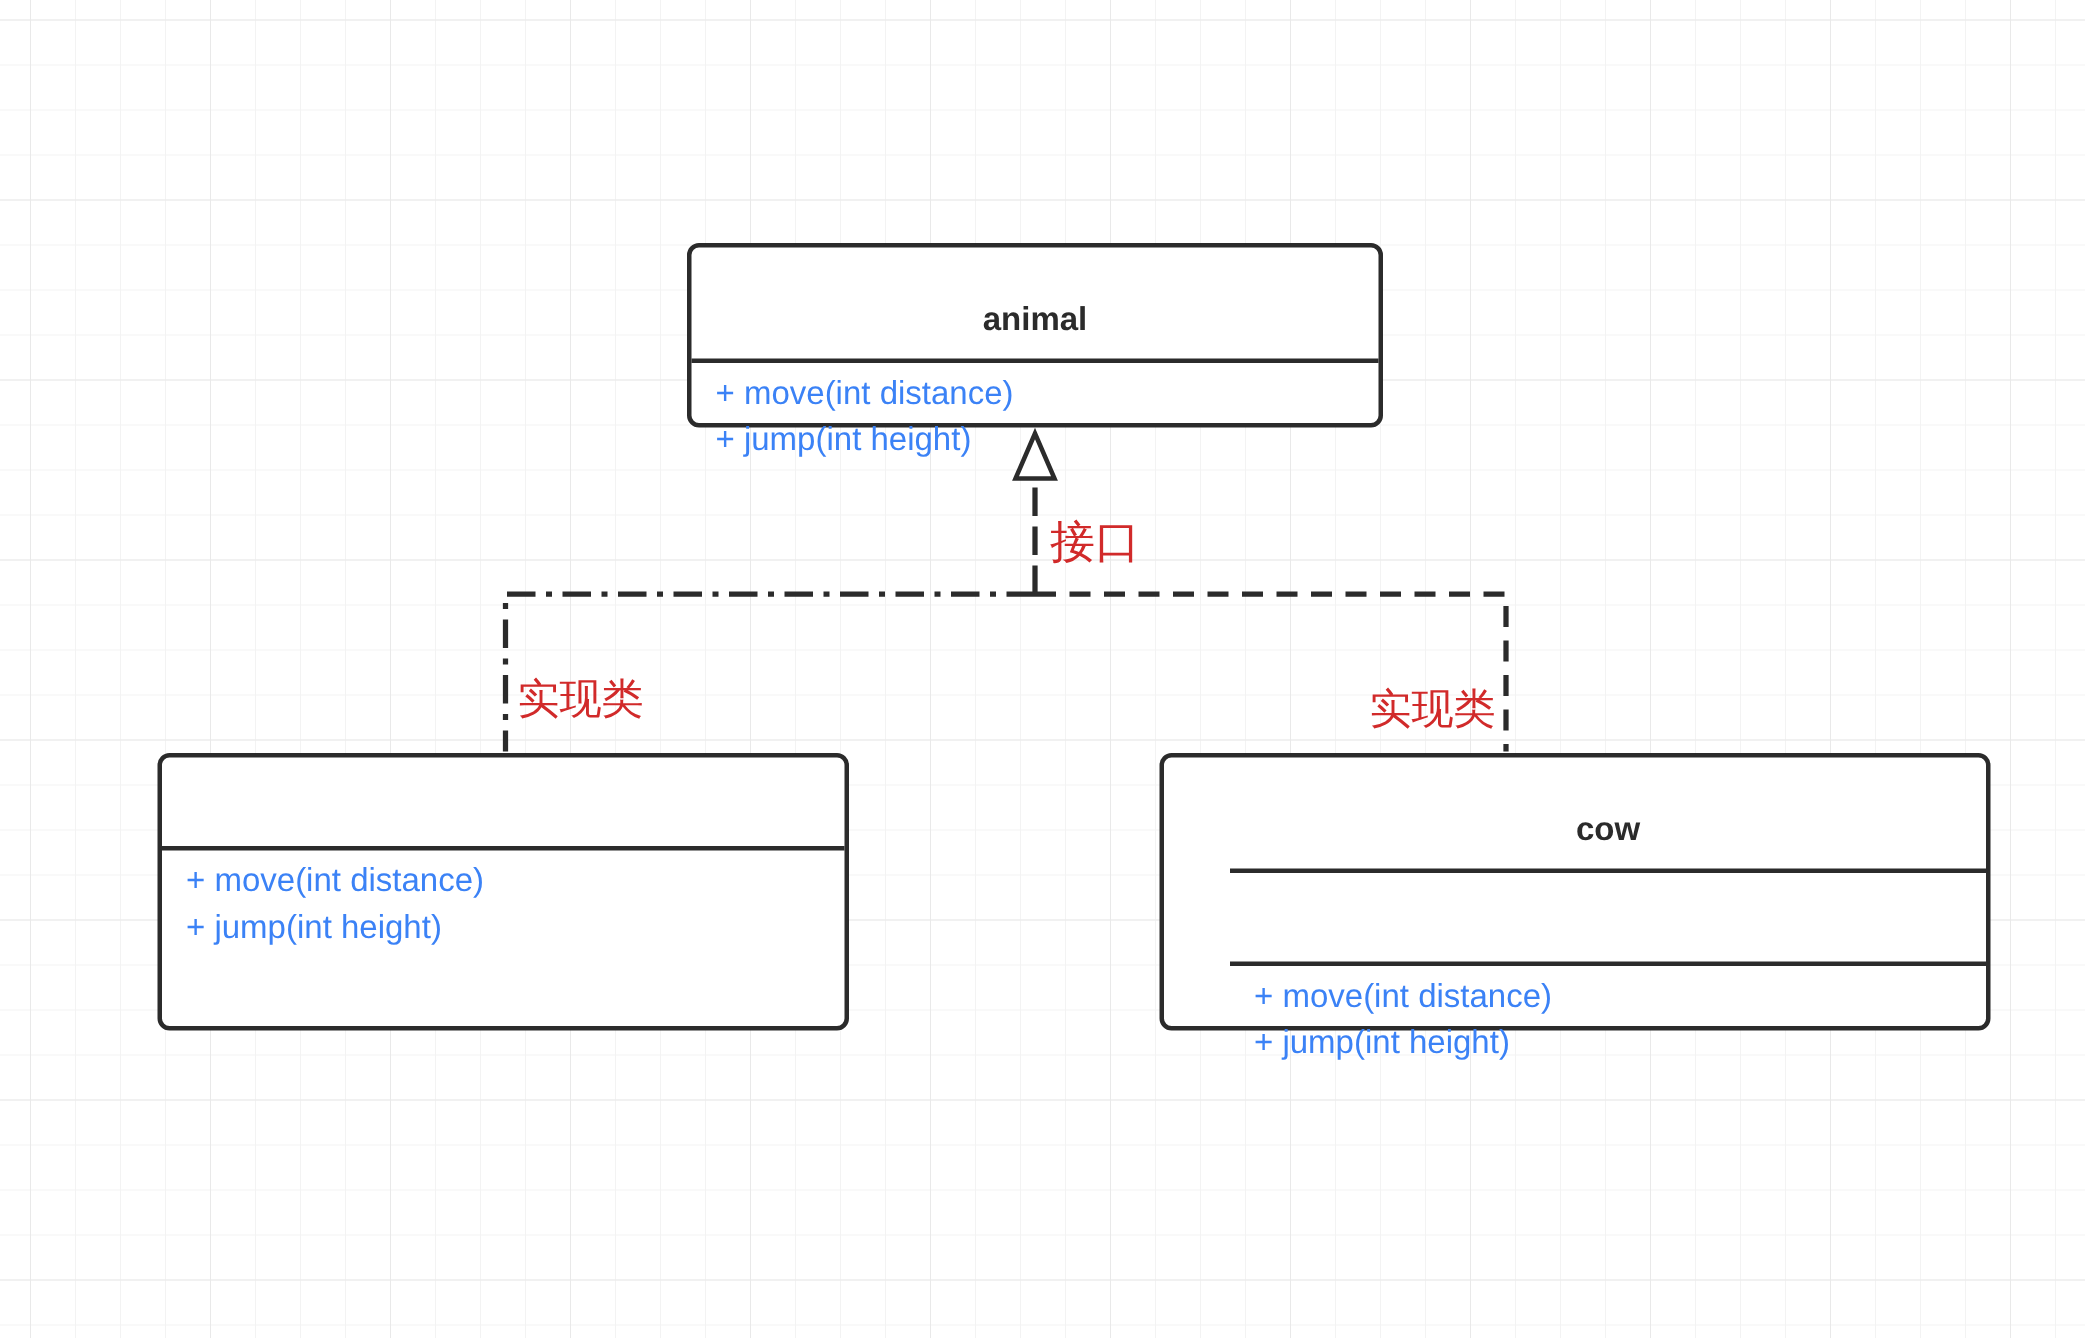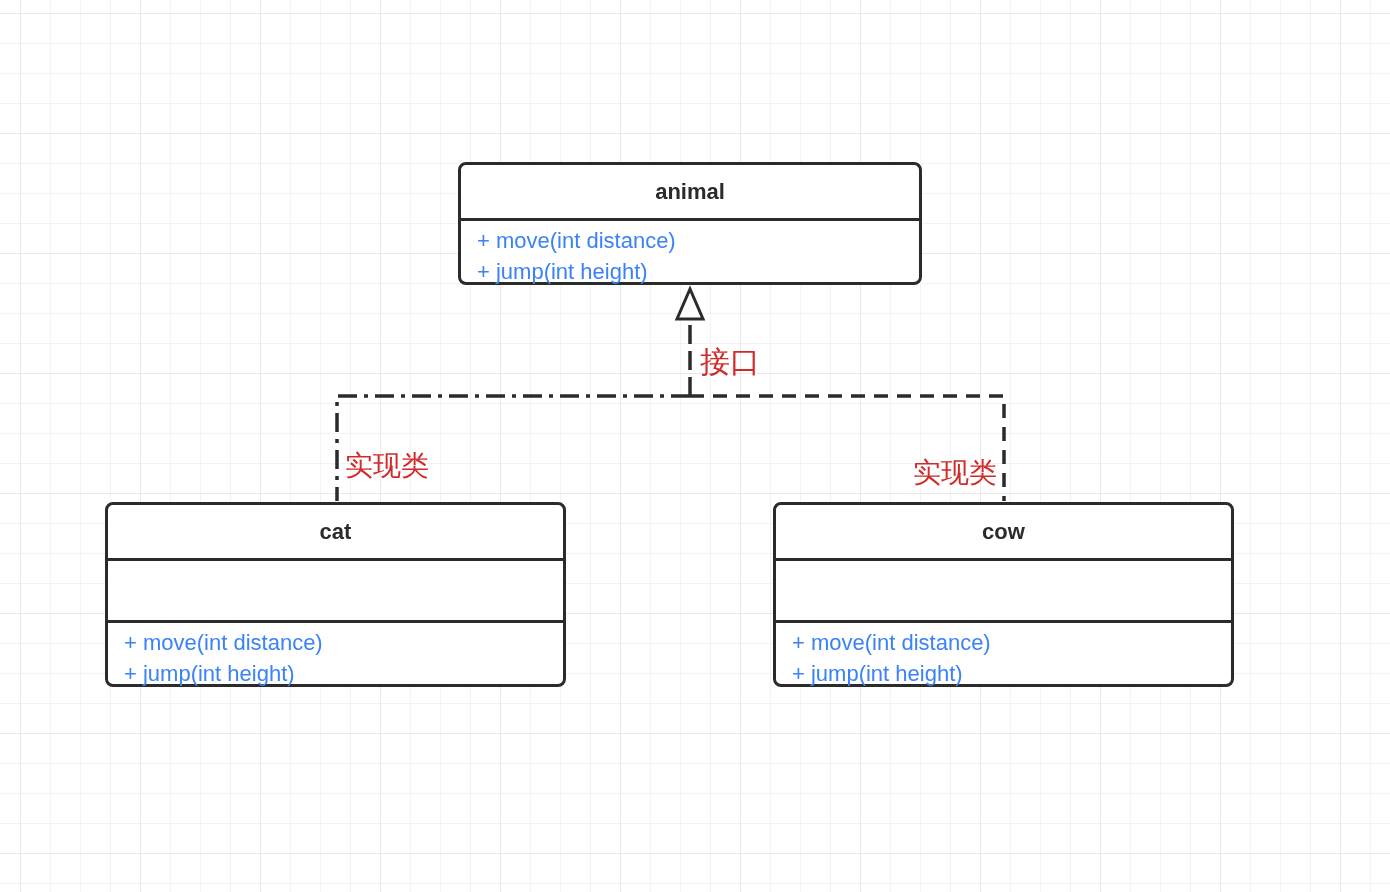--- a/index.html
+++ b/index.html
@@ -41,20 +41,21 @@
   .class-header {
     box-sizing: border-box;
     height: 56px;
     border-bottom: 3px solid #2b2b2b;
     display: flex;
     align-items: center;
     justify-content: center;
     font-size: 22px;
     font-weight: bold;
     color: #2b2b2b;
+    margin-top: 21px;
   }
   .class-attrs {
     box-sizing: border-box;
     height: 62px;
     border-bottom: 3px solid #2b2b2b;
   }
   .class-methods {
     box-sizing: border-box;
     padding: 4px 16px 0 16px;
     font-size: 22px;
@@ -90,29 +91,28 @@
 
   <div class="class-box" style="left:458px; top:162px; width:464px; height:123px;">
     <div class="class-header">animal</div>
     <div class="class-methods">
       <div>+ move(int distance)</div>
       <div>+ jump(int height)</div>
     </div>
   </div>
 
   <div class="class-box" style="left:105px; top:502px; width:461px; height:185px;">
-    <div class="class-header">cat</div>
     <div class="class-attrs"></div>
     <div class="class-methods">
       <div>+ move(int distance)</div>
       <div>+ jump(int height)</div>
     </div>
   </div>
 
-  <div class="class-box" style="left:773px; top:502px; width:461px; height:185px;">
+  <div class="class-box" style="left:773px; top:502px; width:554px; height:185px;padding-left:44px;">
     <div class="class-header">cow</div>
     <div class="class-attrs"></div>
     <div class="class-methods">
       <div>+ move(int distance)</div>
       <div>+ jump(int height)</div>
     </div>
   </div>
 
   <div class="edge-label big" style="left:700px; top:346px;">接口</div>
   <div class="edge-label" style="left:345px; top:450px;">实现类</div>

